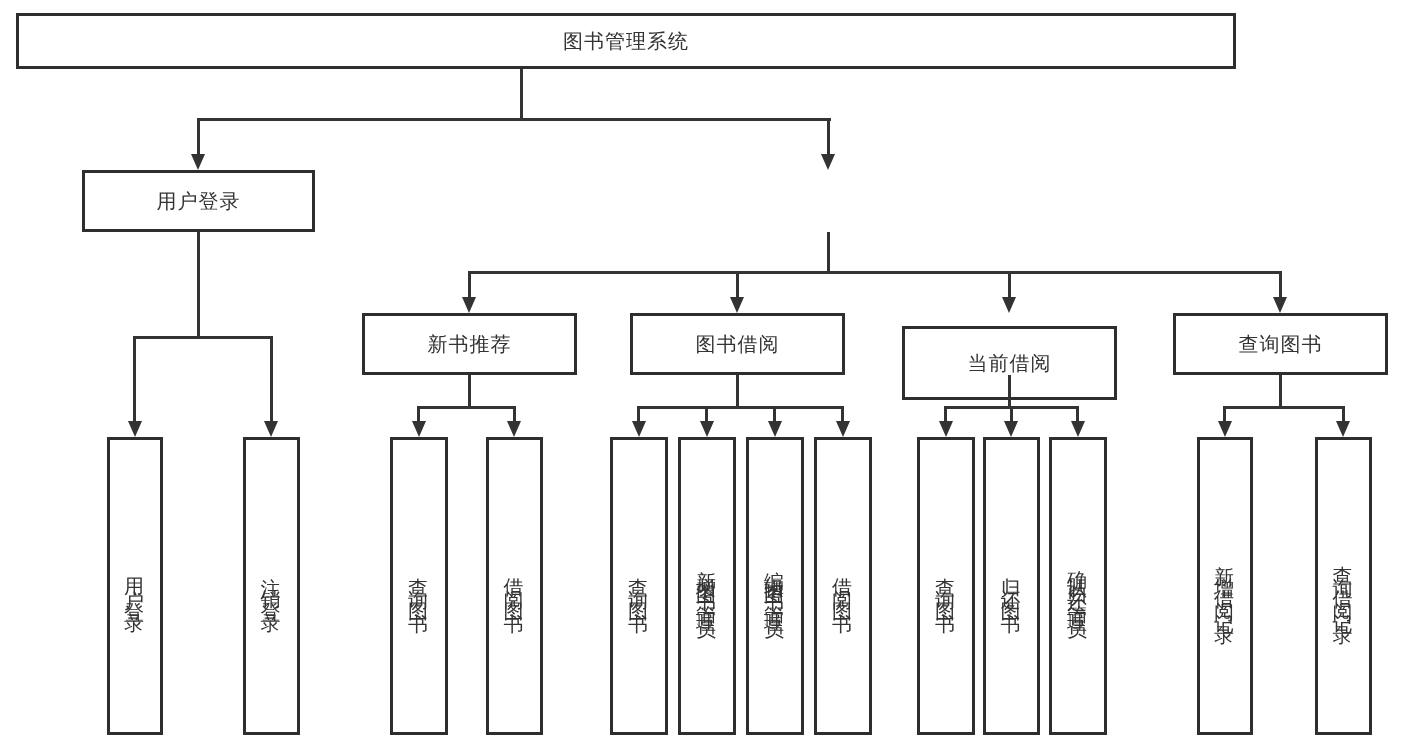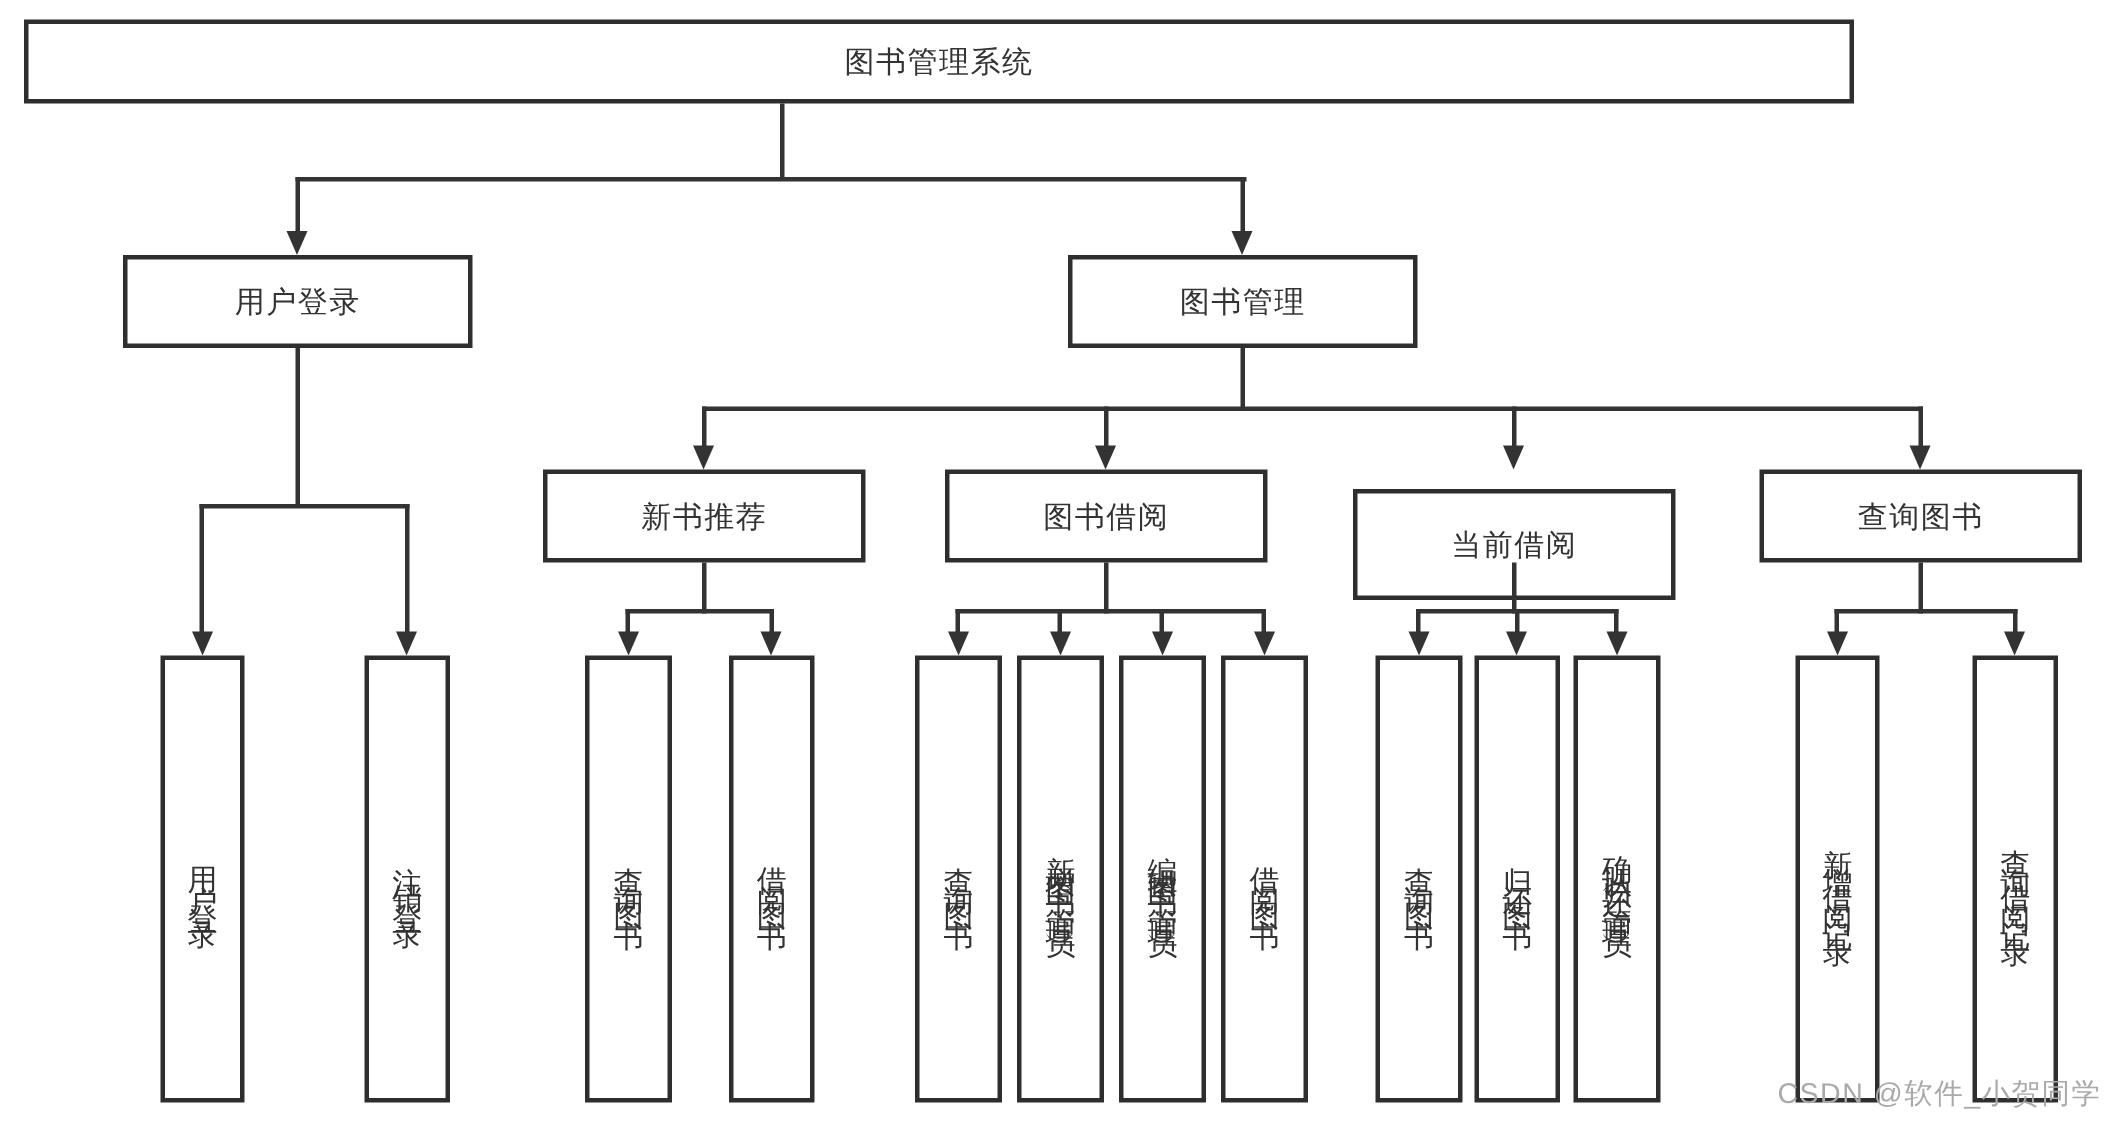--- a/index.html
+++ b/index.html
@@ -58,23 +58,20 @@
 
   <div class="vline" style="left:520px;top:69px;height:50px"></div>
   <div class="hline" style="left:197px;top:118px;width:634px"></div>
   <div class="vline" style="left:197px;top:118px;height:39px"></div>
   <div class="tri" style="left:191px;top:154px"></div>
   <div class="vline" style="left:827px;top:118px;height:39px"></div>
   <div class="tri" style="left:821px;top:154px"></div>
 
   <div class="box" style="left:82px;top:170px;width:233px;height:62px">
     <span>用户登录</span>
-  </div>
-  <div class="box" style="left:712px;top:170px;width:233px;height:62px">
-    <span>图书管理</span>
   </div>
 
   <div class="vline" style="left:197px;top:232px;height:106px"></div>
   <div class="hline" style="left:133px;top:336px;width:140px"></div>
   <div class="vline" style="left:133px;top:336px;height:87px"></div>
   <div class="tri" style="left:128px;top:421px"></div>
   <div class="vline" style="left:270px;top:336px;height:87px"></div>
   <div class="tri" style="left:264px;top:421px"></div>
 
   <div class="vline" style="left:827px;top:232px;height:42px"></div>
@@ -174,15 +171,14 @@
     <span>确认归还（管理员）</span>
   </div>
 
   <div class="box vbox" style="left:1197px;top:437px;width:56px;height:298px">
     <span>新增借阅记录</span>
   </div>
   <div class="box vbox" style="left:1315px;top:437px;width:57px;height:298px">
     <span>查询借阅记录</span>
   </div>
 
-  <div class="watermark">CSDN @软件_小贺同学</div>
 
 </div>
 
 </body></html>

